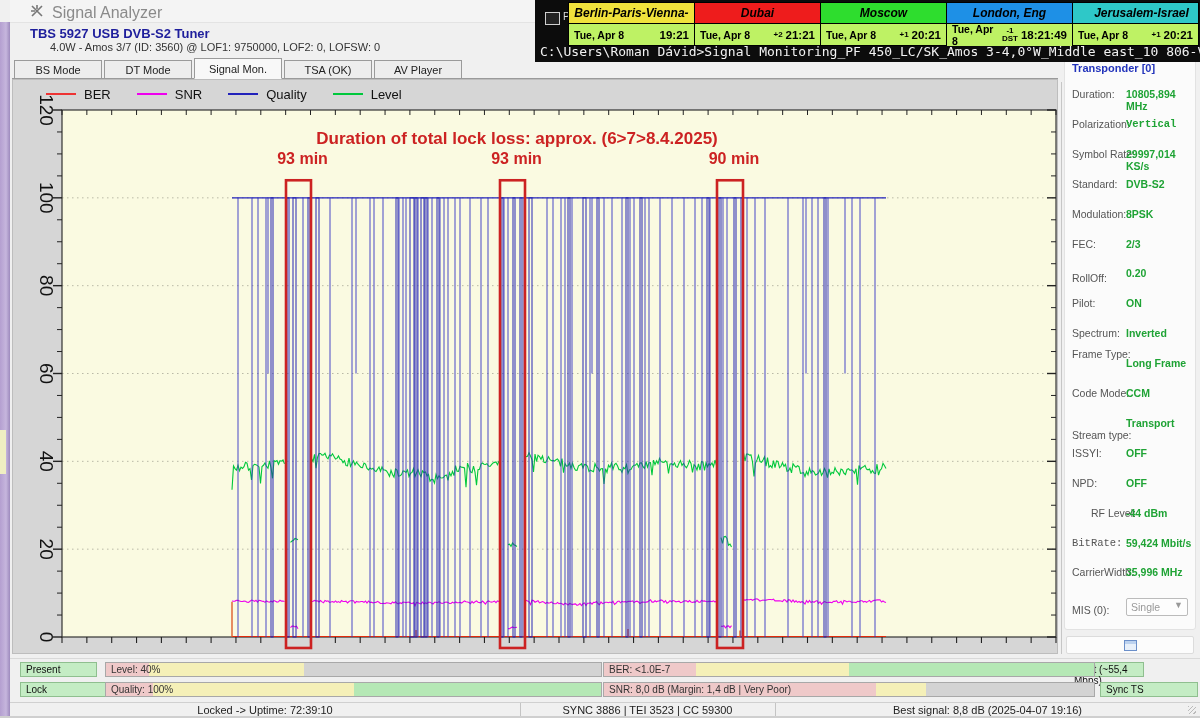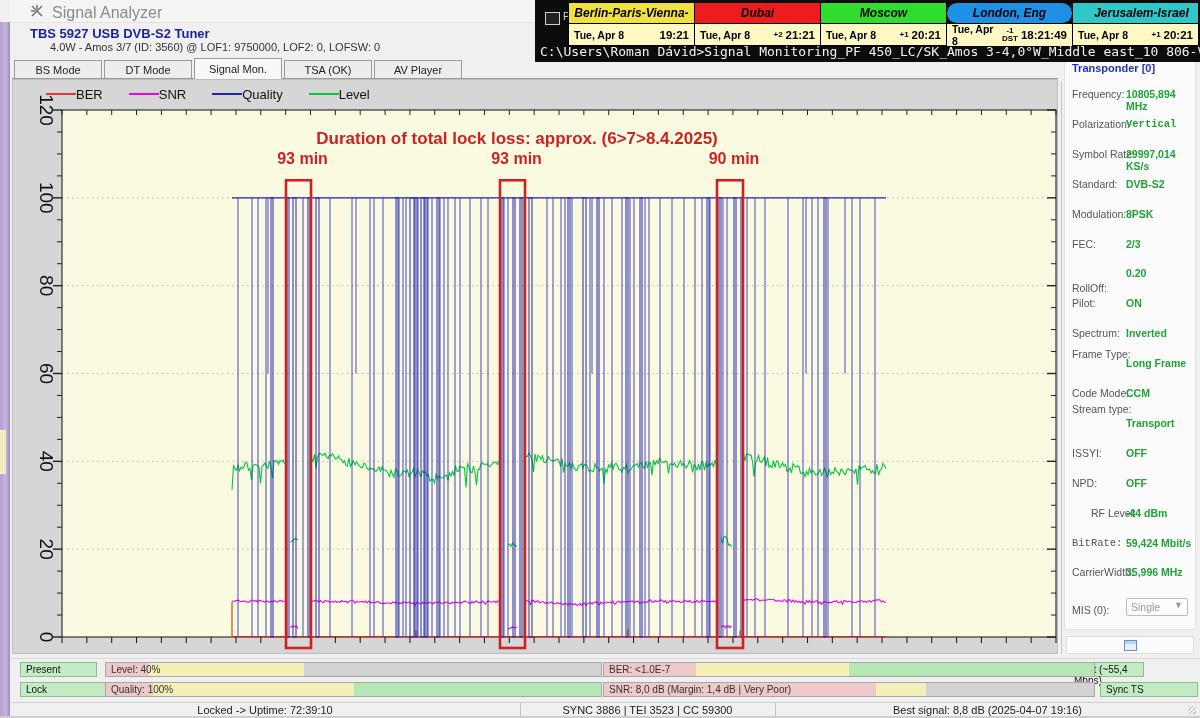--- a/index.html
+++ b/index.html
@@ -16,21 +16,21 @@
   #tuner-name{left:30px;top:26px;font-size:13px;font-weight:bold;color:#1e1e9c;}
   #tuner-details{left:50px;top:41px;font-size:11px;color:#333;}
   
   .tab{position:absolute;top:60px;height:33px;width:88px;background:#ededed;border:1px solid #9a9a9a;
        font-size:11px;color:#222;text-align:center;line-height:18px;box-sizing:border-box;}
   .tab.active{background:#f8f8f8;top:58px;height:21px;border-bottom:1px solid #f8f8f8;z-index:3;line-height:21px;}
   #tabline{left:12px;top:78px;width:1046px;height:1px;background:#9a9a9a;}
   
   #chart-panel{left:12px;top:79px;width:1046px;height:575px;background:#d6d6d6;border:1px solid #bdbdbd;box-sizing:border-box;}
   #legend{left:46px;top:84px;display:flex;gap:26px;align-items:center;height:20px;}
-  .leg-item{display:flex;align-items:center;}
+  .leg-item{display:flex;align-items:center;gap:8px;}
   .leg-swatch{width:30px;height:0;border-top:2px solid;}
   .leg-label{font-size:13px;color:#111;}
   
   #splitter{left:1061px;top:82px;width:1px;height:572px;background:#c6c6c6;}
   #sidebar{left:1064px;top:58px;width:132px;height:572px;background:#fbfbfb;border:1px solid #e2e2e2;border-radius:3px;box-sizing:border-box;}
   #sidebar-header{left:1072px;top:62px;font-size:11px;font-weight:bold;color:#2233bb;}
   .sb-label{position:absolute;left:1072px;font-size:10.5px;color:#555;}
   .sb-value{position:absolute;left:1126px;font-size:10.5px;font-weight:bold;color:#1fa335;}
   #mis-select{left:1126px;top:598px;width:62px;height:18px;border:1px solid #bbb;background:#fdfdfd;
       font-size:10.5px;color:#999;box-sizing:border-box;padding:2px 4px;border-radius:2px;}
@@ -39,21 +39,21 @@
   #sidebar-button-icon{display:inline-block;width:13px;height:11px;margin-top:3px;border:1px solid #6b8fc9;background:linear-gradient(#bcd2ef 35%,#e8f0fa 35%);box-sizing:border-box;}
   
   #cmd-window{left:535px;top:0;width:665px;height:62px;background:#0c0c0c;}
   #cmd-titlebar-icon{left:545px;top:12px;width:13px;height:11px;border:1px solid #cfcfcf;background:#222;}
   #cmd-title{left:563px;top:11px;color:#ddd;font-size:10px;font-family:"Liberation Sans",sans-serif;}
   #cmd-text{left:540px;top:44px;color:#f2f2f2;font-size:13px;font-family:"DejaVu Sans Mono","Liberation Mono",monospace;white-space:pre;}
   #clockbar{left:568px;top:2px;width:631px;height:44px;display:flex;border:1px solid #000;box-sizing:border-box;}
   .clock-col{flex:1;border-right:1px solid #000;display:flex;flex-direction:column;box-sizing:border-box;}
   .clock-col:last-child{border-right:none;}
   .clock-head{height:20px;font-size:12px;font-weight:bold;font-style:italic;color:#000;text-align:center;line-height:20px;border-bottom:1px solid #000;}
-  .clock-row{height:22px;background:#fef9c3;display:flex;align-items:center;padding:0 5px;box-sizing:border-box;}
+  .clock-row{height:22px;background:#bef264;display:flex;align-items:center;padding:0 5px;box-sizing:border-box;}
   .clock-date{font-size:10.5px;font-weight:bold;color:#000;flex:1;}
   .clock-off{font-size:8px;font-weight:bold;color:#000;line-height:8px;text-align:center;margin-right:3px;}
   .clock-time{font-size:11.5px;font-weight:bold;color:#000;}
   
   #bottom-sep{left:10px;top:658px;width:1190px;height:1px;background:#d9d9d9;}
   .pill{position:absolute;height:15px;background:#c4ecc4;border:1px solid #8fbf8f;font-size:10px;color:#111;
         padding:1px 0 0 5px;box-sizing:border-box;}
   .gauge{position:absolute;height:15px;border:1px solid #a8a8a8;box-sizing:border-box;background:#d3d3d3;overflow:hidden;}
   .gseg{position:absolute;top:0;bottom:0;}
   .gtext{position:absolute;left:5px;top:1px;font-size:10px;color:#333;white-space:nowrap;}
@@ -356,43 +356,43 @@
     <text x="504.5" y="82" text-anchor="middle" font-size="16" font-weight="bold" fill="#cc2222" font-family="&quot;Liberation Sans&quot;,sans-serif">93 min</text>
     <rect x="705" y="98.26666666666665" width="26" height="467.7125" fill="none" stroke="#cc2222" stroke-width="2.6"></rect>
     <text x="722" y="82" text-anchor="middle" font-size="16" font-weight="bold" fill="#cc2222" font-family="&quot;Liberation Sans&quot;,sans-serif">90 min</text>
     <text x="505" y="62" text-anchor="middle" font-size="17" font-weight="bold" fill="#cc2222" font-family="&quot;Liberation Sans&quot;,sans-serif">Duration of total lock loss: approx. (6&gt;7&gt;8.4.2025)</text>
   </svg>
 
 <div class="abs" id="splitter"></div>
 <div class="abs" id="sidebar"></div>
 <div class="abs" id="sidebar-header">Transponder [0]</div>
 <div id="sidebar-rows">
-    <div class="abs sb-label" style="top: 88px;">Frequency:</div>
+    <div class="abs sb-label" style="top: 88px;">Duration:</div>
     <div class="abs sb-value" style="top: 88px;">10805,894 MHz</div>
     <div class="abs sb-label" style="top: 117.9px;">Polarization:</div>
     <div class="abs sb-value" style="top: 117.9px; font-family: Liberation Mono, monospace;">Vertical</div>
     <div class="abs sb-label" style="top: 147.8px;">Symbol Rate:</div>
     <div class="abs sb-value" style="top: 147.8px;">29997,014 KS/s</div>
     <div class="abs sb-label" style="top: 177.7px;">Standard:</div>
     <div class="abs sb-value" style="top: 177.7px;">DVB-S2</div>
     <div class="abs sb-label" style="top: 207.6px;">Modulation:</div>
     <div class="abs sb-value" style="top: 207.6px;">8PSK</div>
     <div class="abs sb-label" style="top: 237.5px;">FEC:</div>
     <div class="abs sb-value" style="top: 237.5px;">2/3</div>
-    <div class="abs sb-label" style="top: 282px;">RollOff:</div>
+    <div class="abs sb-label" style="top: 272px;">RollOff:</div>
     <div class="abs sb-value" style="top: 267.4px;">0.20</div>
     <div class="abs sb-label" style="top: 297.3px;">Pilot:</div>
     <div class="abs sb-value" style="top: 297.3px;">ON</div>
     <div class="abs sb-label" style="top: 327.2px;">Spectrum:</div>
     <div class="abs sb-value" style="top: 327.2px;">Inverted</div>
     <div class="abs sb-label" style="top: 348px;">Frame Type:</div>
     <div class="abs sb-value" style="top: 357.1px;">Long Frame</div>
     <div class="abs sb-label" style="top: 387px;">Code Mode:</div>
     <div class="abs sb-value" style="top: 387px;">CCM</div>
-    <div class="abs sb-label" style="top: 403px;">Stream type:</div>
+    <div class="abs sb-label" style="top: 429px;">Stream type:</div>
     <div class="abs sb-value" style="top: 416.9px;">Transport</div>
     <div class="abs sb-label" style="top: 446.8px;">ISSYI:</div>
     <div class="abs sb-value" style="top: 446.8px;">OFF</div>
     <div class="abs sb-label" style="top: 476.7px;">NPD:</div>
     <div class="abs sb-value" style="top: 476.7px;">OFF</div>
     <div class="abs sb-label" style="top: 506.6px; margin-left: 19px;">RF Level:</div>
     <div class="abs sb-value" style="top: 506.6px;">-44 dBm</div>
     <div class="abs sb-label" style="top: 536.5px; font-family: Liberation Mono, monospace;">BitRate:</div>
     <div class="abs sb-value" style="top: 536.5px;">59,424 Mbit/s</div>
     <div class="abs sb-label" style="top: 566.4px;">CarrierWidth:</div>
@@ -425,21 +425,21 @@
     </div>
     <div class="clock-col">
       <div class="clock-head" style="background: rgb(46, 221, 46);">Moscow</div>
       <div class="clock-row">
         <span class="clock-date">Tue, Apr 8</span>
         <span class="clock-off">+1</span>
         <span class="clock-time">20:21</span>
       </div>
     </div>
     <div class="clock-col">
-      <div class="clock-head" style="background: rgb(30, 144, 230); border-radius: 10px;">London, Eng</div>
+      <div class="clock-head" style="background: rgb(30, 144, 230);">London, Eng</div>
       <div class="clock-row">
         <span class="clock-date">Tue, Apr 8</span>
         <span class="clock-off">-1<br>DST</span>
         <span class="clock-time">18:21:49</span>
       </div>
     </div>
     <div class="clock-col">
       <div class="clock-head" style="background: rgb(46, 200, 200); padding-left: 12px;">Jerusalem-Israel</div>
       <div class="clock-row">
         <span class="clock-date">Tue, Apr 8</span>

